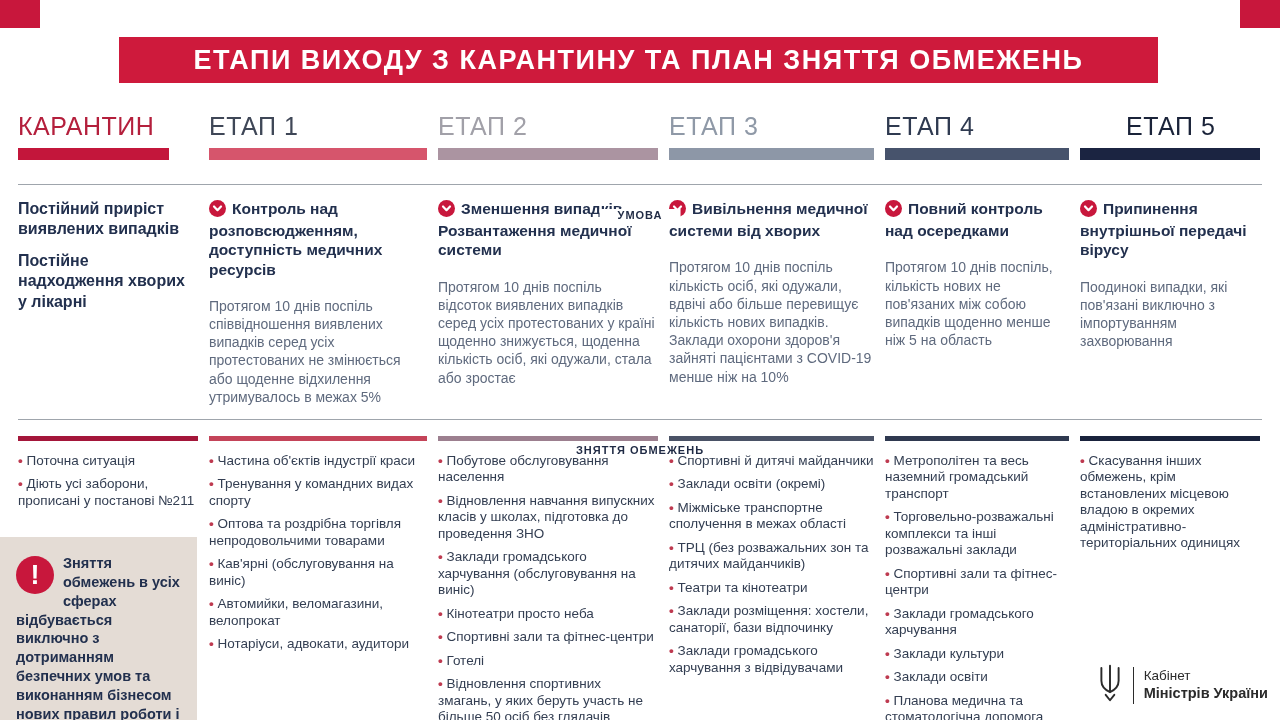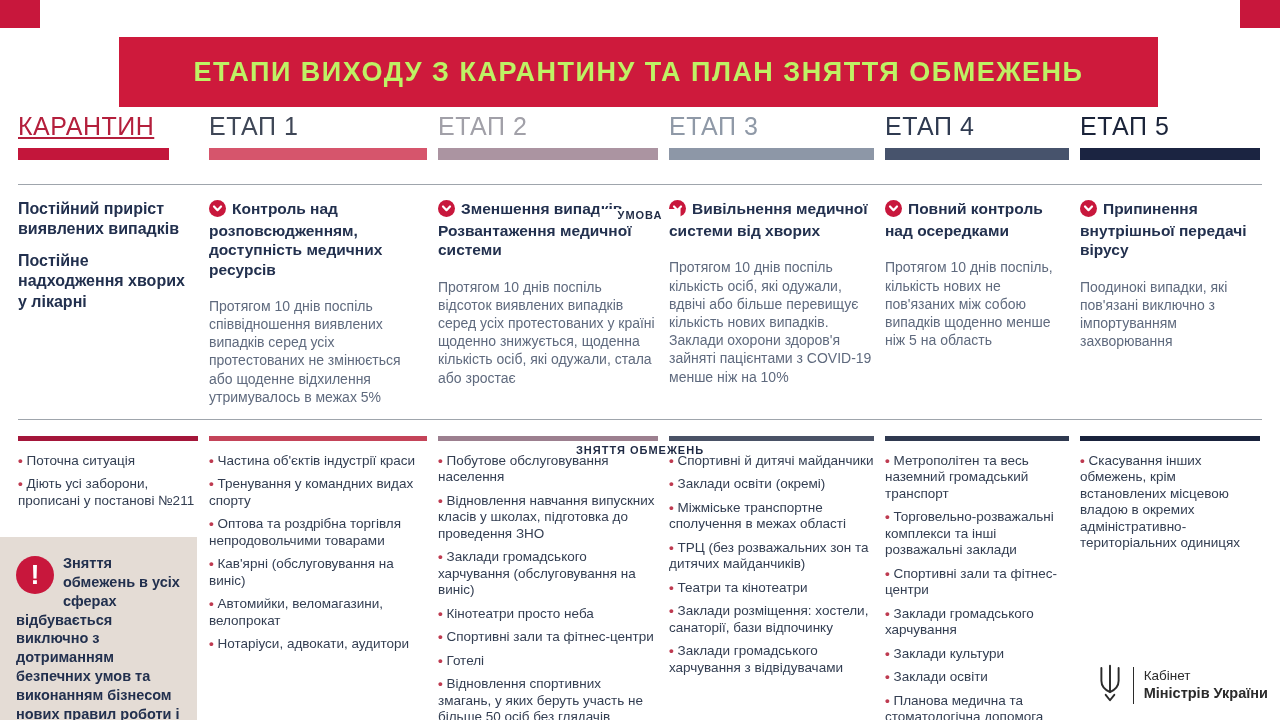--- a/index.html
+++ b/index.html
@@ -5,23 +5,23 @@
   html,body{margin:0;padding:0;}
   body{
     width:1280px;height:720px;position:relative;overflow:hidden;
     background:#ffffff;font-family:"Liberation Sans",sans-serif;
     -webkit-font-smoothing:antialiased;
   }
   .corner{position:absolute;top:0;width:40px;height:28px;}
   .corner.left{left:0;}
   .corner.right{right:0;}
   .banner{
-    position:absolute;top:37px;left:119px;right:122px;height:70px;
+    position:absolute;top:37px;left:119px;right:122px;height:46px;
     display:flex;align-items:center;justify-content:center;
-    color:#bef264;font-size:27px;font-weight:700;letter-spacing:1.5px;
+    color:#ffffff;font-size:27px;font-weight:700;letter-spacing:1.5px;
     text-align:center;white-space:nowrap;
   }
   .content{position:absolute;top:110px;left:18px;width:1244px;}
   .row{display:grid;grid-template-columns:180px 218px 220px 205px 184px 180px;column-gap:11px;}
   .stage-label{font-size:25px;font-weight:400;letter-spacing:0.5px;line-height:1;padding-top:4px;}
   .stage-bar{height:12px;margin-top:9px;}
   .stage-bar.short{width:84%;}
   .divider{position:relative;height:1px;background:#9FA5AC;}
   .divider.cond{margin-top:24px;}
   .divider.restr{margin-top:12px;}
@@ -61,41 +61,41 @@
 
 <div class="corner left" style="background-color: rgb(200, 23, 60);"></div>
 <div class="corner right" style="background-color: rgb(200, 23, 60);"></div>
 
 <div class="banner" style="background-color: rgb(206, 26, 60);">ЕТАПИ ВИХОДУ З КАРАНТИНУ ТА ПЛАН ЗНЯТТЯ ОБМЕЖЕНЬ</div>
 
 <div class="content">
 
   <div class="row">
     <div>
-      <div class="stage-label" style="color: rgb(180, 31, 60); text-decoration: underline;">КАРАНТИН</div>
+      <div class="stage-label" style="color: rgb(180, 31, 60);">КАРАНТИН</div>
       <div class="stage-bar short" style="background-color: rgb(195, 22, 59);"></div>
     </div>
     <div>
       <div class="stage-label" style="color: rgb(63, 71, 87);">ЕТАП 1</div>
       <div class="stage-bar" style="background-color: rgb(214, 85, 108);"></div>
     </div>
     <div>
       <div class="stage-label" style="color: rgb(161, 160, 168);">ЕТАП 2</div>
       <div class="stage-bar" style="background-color: rgb(171, 148, 161);"></div>
     </div>
     <div>
       <div class="stage-label" style="color: rgb(143, 153, 167);">ЕТАП 3</div>
       <div class="stage-bar" style="background-color: rgb(141, 151, 167);"></div>
     </div>
     <div>
       <div class="stage-label" style="color: rgb(47, 58, 80);">ЕТАП 4</div>
       <div class="stage-bar" style="background-color: rgb(71, 83, 108);"></div>
     </div>
     <div>
-      <div class="stage-label" style="color: rgb(26, 35, 57);">ЕТАП 5</div>
+      <div class="stage-label" style="color: rgb(26, 35, 57); margin-left: 46px;">ЕТАП 5</div>
       <div class="stage-bar" style="background-color: rgb(27, 36, 65);"></div>
     </div>
   </div>
 
   <div class="divider cond">
     <span class="divider-label">УМОВА</span>
   </div>
 
   <div class="row cond-row">
     <div class="cond-cell">

